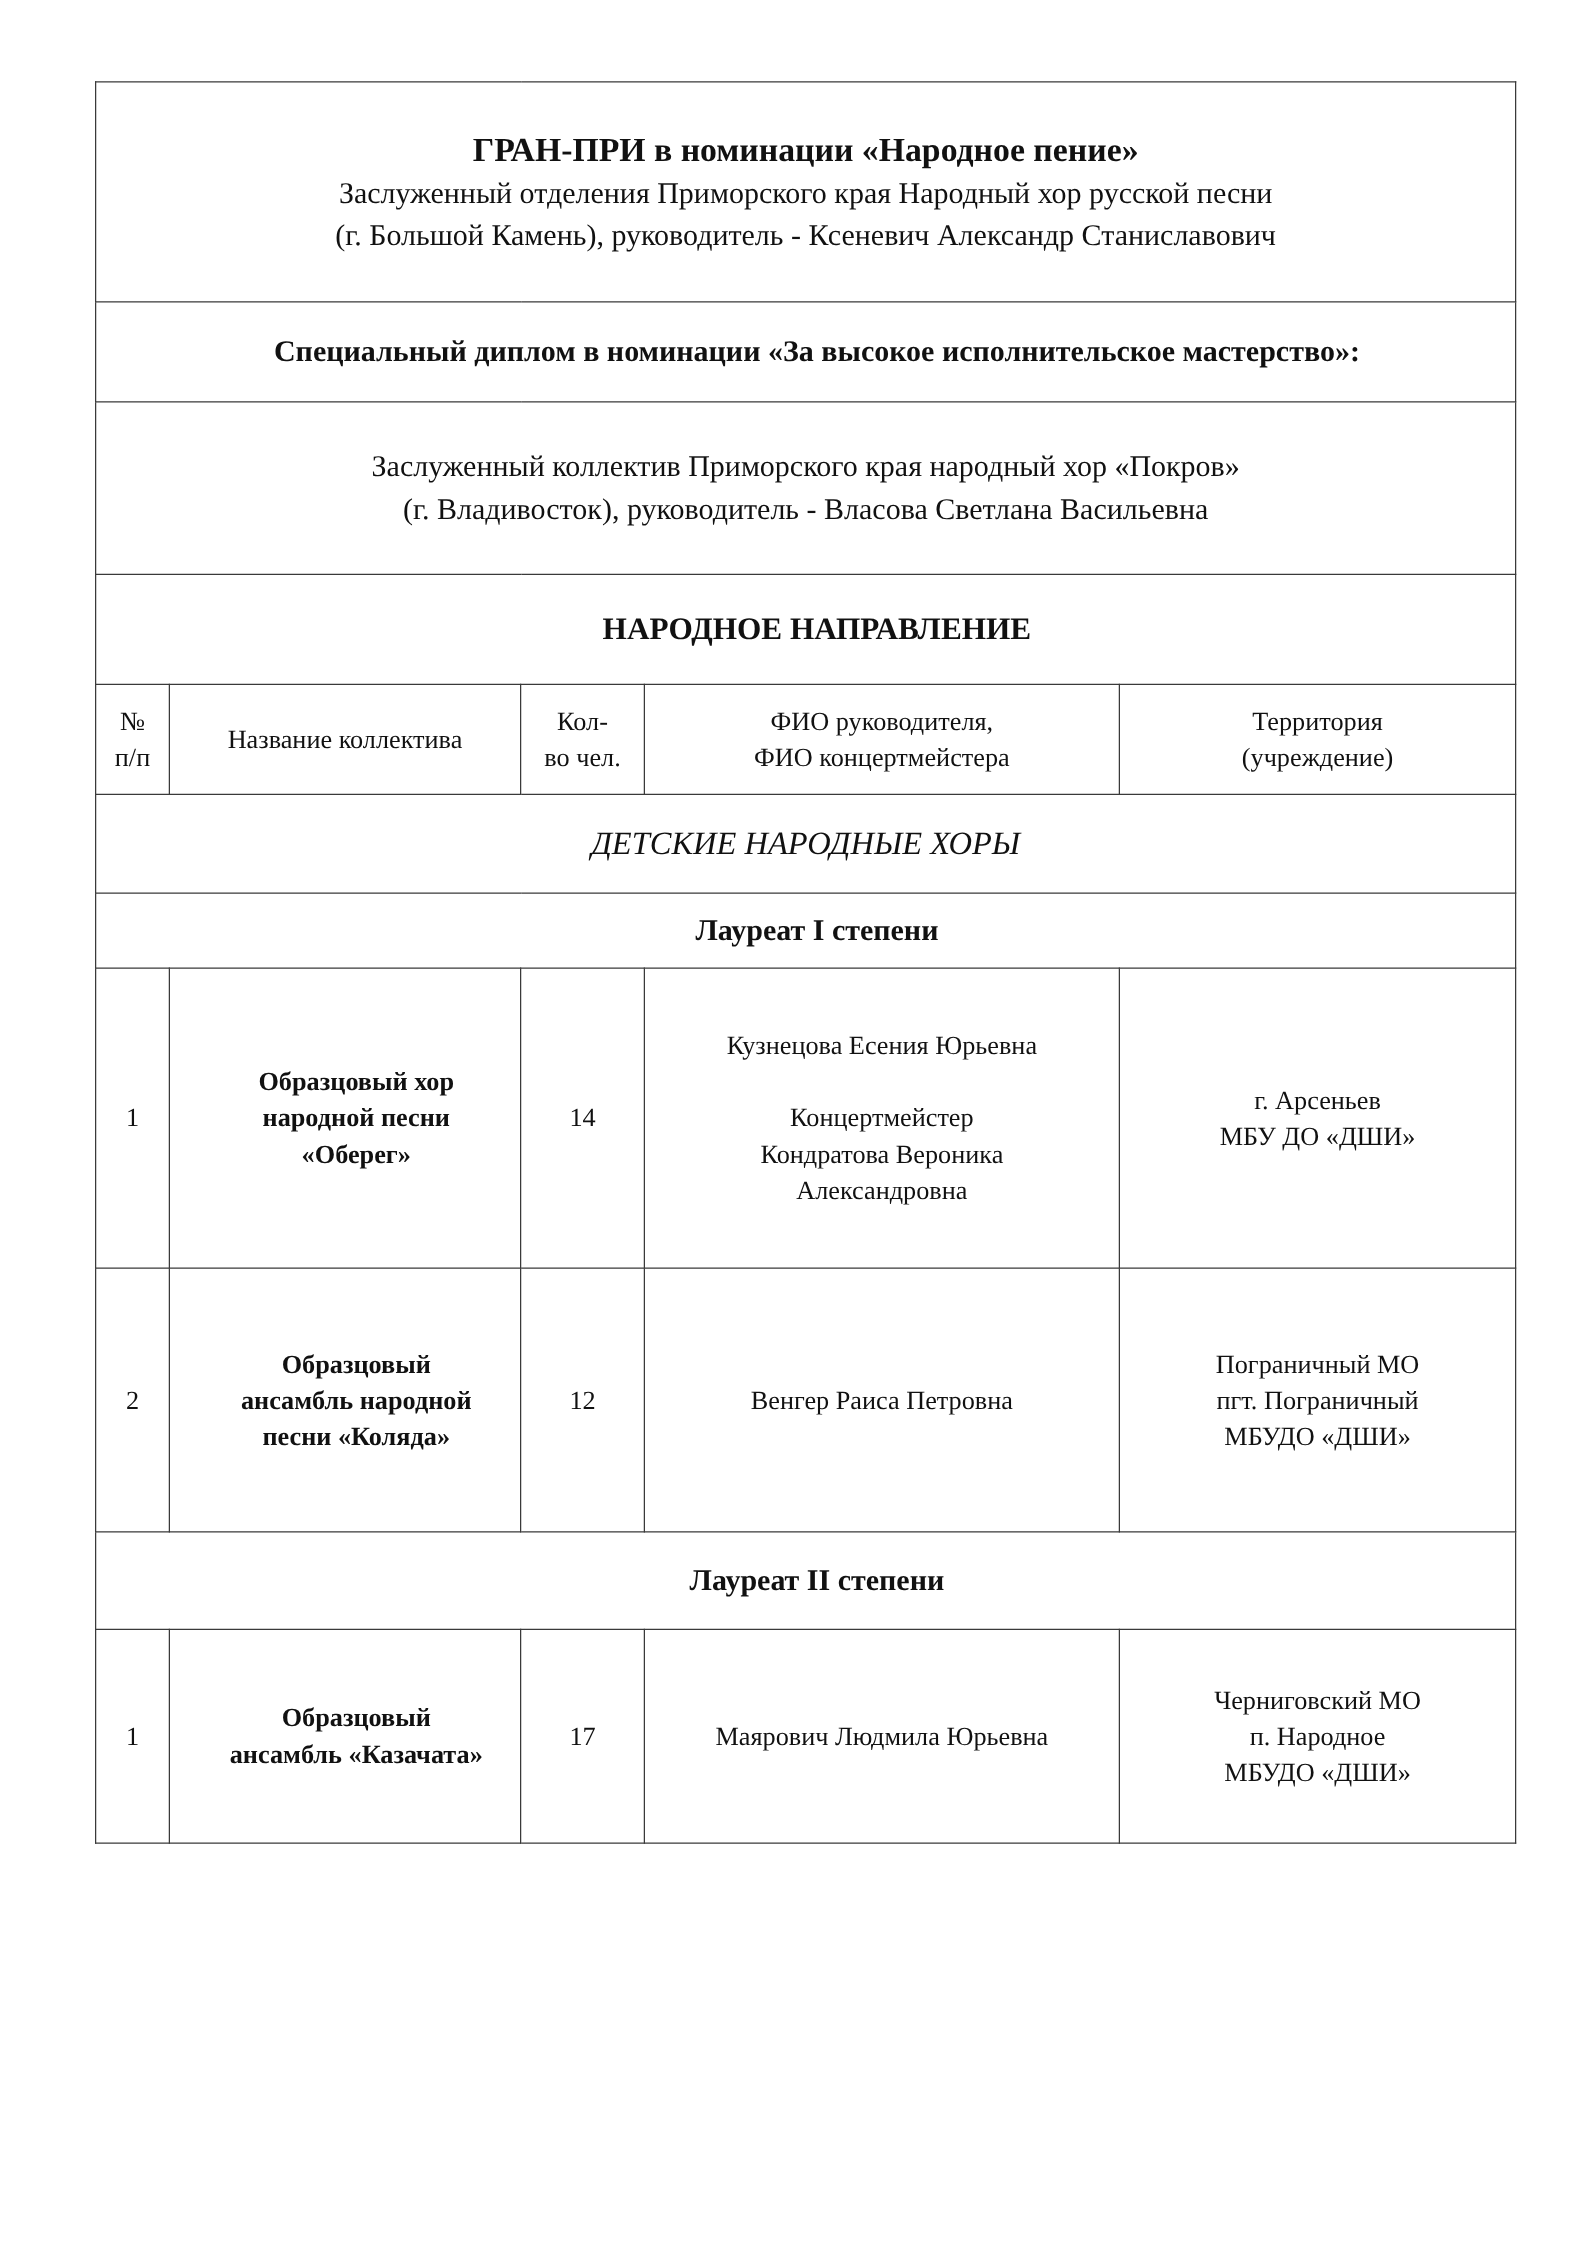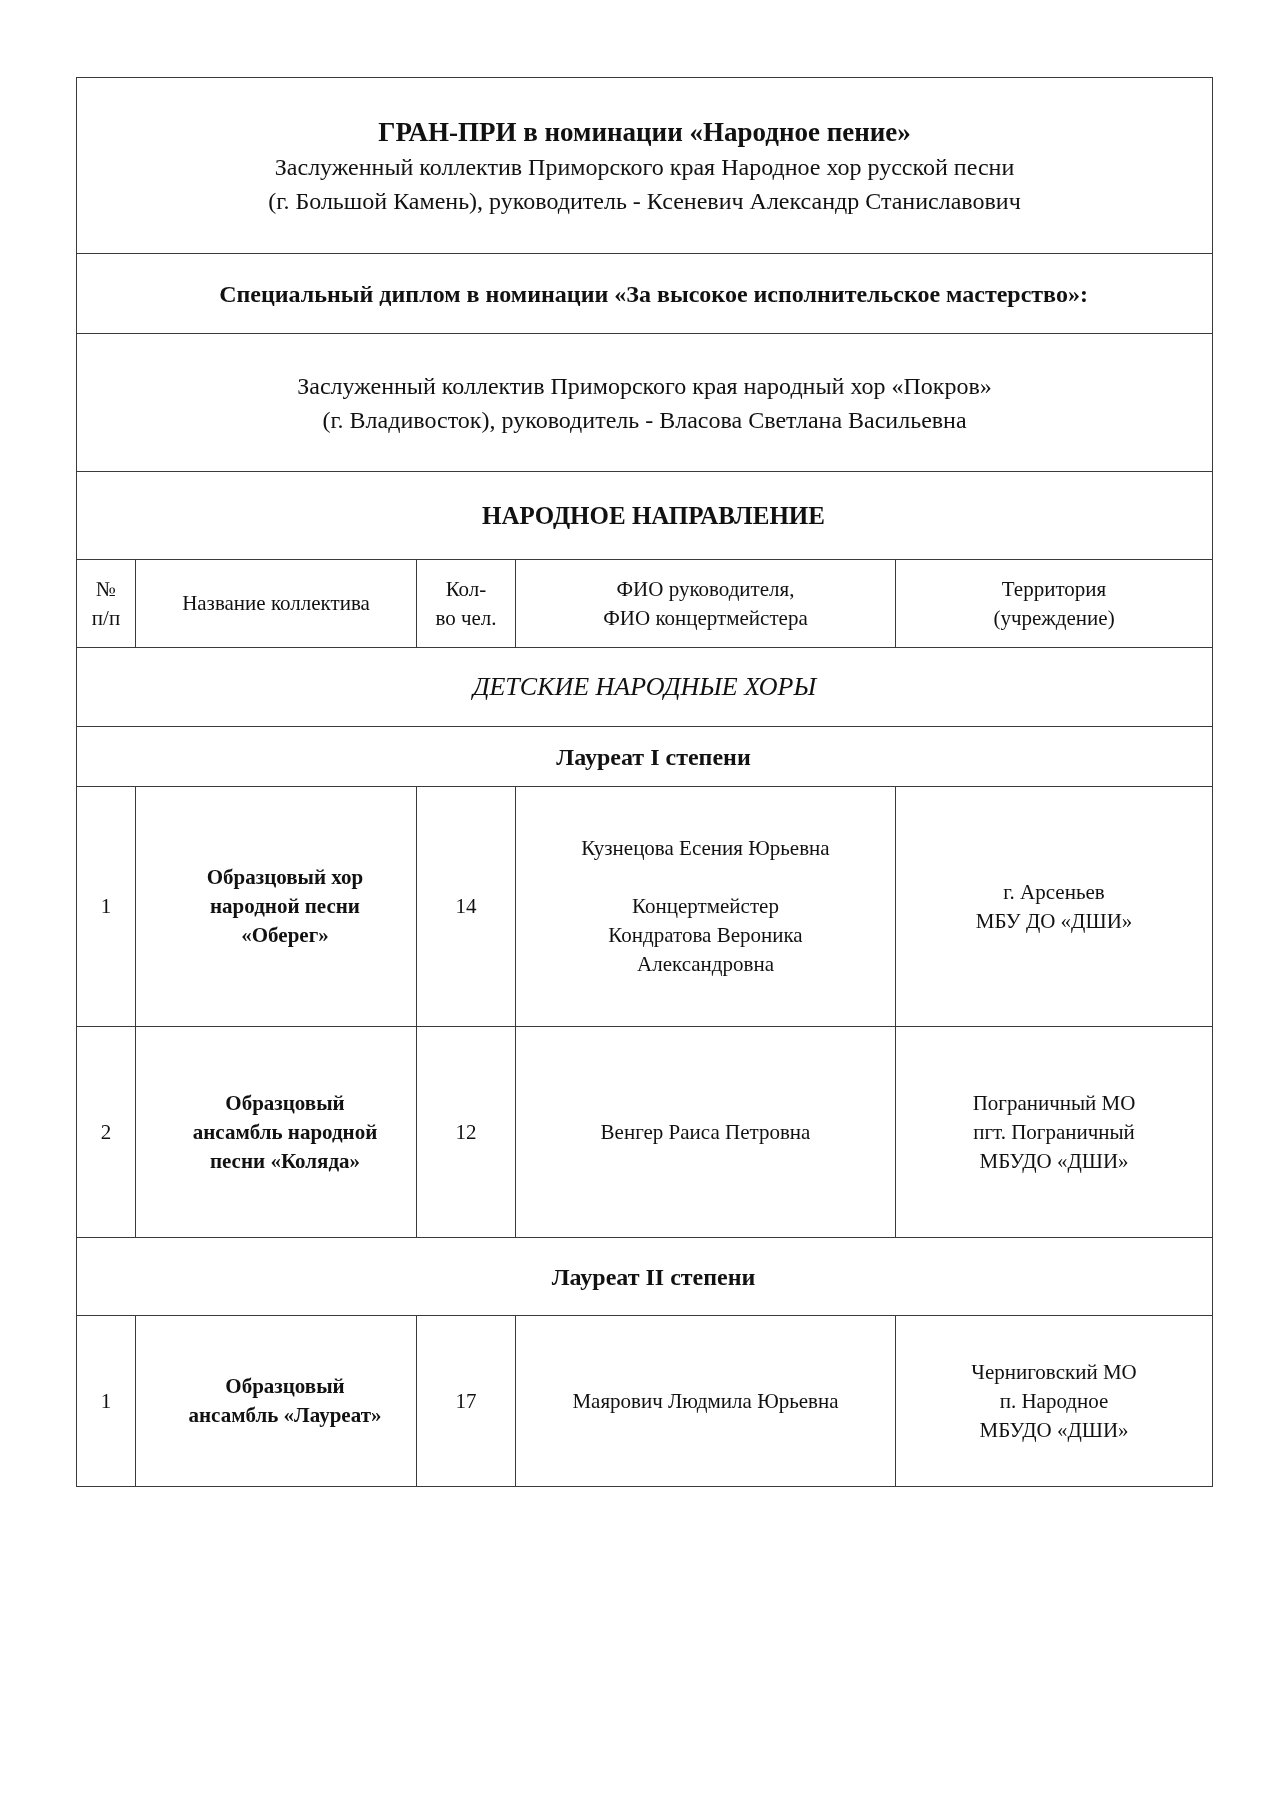--- a/index.html
+++ b/index.html
@@ -1,18 +1,18 @@
 <!DOCTYPE html>
 <html><head>
 <meta charset="utf-8">
 <style>
   html, body { margin: 0; padding: 0; background: #ffffff; }
   body { width: 1273px; height: 1800px; position: relative; overflow: hidden;
          font-family: "Liberation Serif", "DejaVu Serif", serif; color: #111; }
-  .doc { position: absolute; left: 76px; top: 77px; width: 1136px; }
+  .doc { position: absolute; left: 76px; top: 65px; width: 1136px; }
   table { border-collapse: collapse; width: 1136px; table-layout: fixed; }
   td { border: 1.5px solid #3a3a3a; text-align: center; vertical-align: middle; padding: 0 6px; }
   .fs { font-size: 24px; line-height: 34px; }
   .big { font-size: 27px; font-weight: bold; line-height: 36px; }
   .sub { font-size: 24px; line-height: 34px; }
   .bold { font-weight: bold; padding-left: 24px; }
   .ital { font-style: italic; font-weight: normal; font-size: 26px; }
   .hdr { font-size: 21px; line-height: 29px; }
   .cell { font-size: 21px; line-height: 29px; }
   .gap { display: block; height: 29px; }
@@ -28,21 +28,21 @@
         <col style="width:281px">
         <col style="width:99px">
         <col style="width:380px">
         <col style="width:317px">
   </colgroup>
 
   <tbody>
         <tr style="height:176px">
     <td colspan="5">
       <span class="line big">ГРАН-ПРИ в номинации «Народное пение»</span>
-      <span class="line sub">Заслуженный коллектив Приморского края Народное хор русской песни</span>
+      <span class="line sub">Заслуженный отделения Приморского края Народный хор русской песни</span>
       <span class="line sub">(г. Большой Камень), руководитель - Ксеневич Александр Станиславович</span>
     </td>
   </tr>
 
   <tr style="height:80px">
     <td colspan="5" class="fs bold">Специальный диплом в номинации «За высокое исполнительское мастерство»:</td>
   </tr>
 
 
   <tr style="height:138px">
@@ -124,21 +124,21 @@
   </tr>
 
   <tr style="height:78px">
     <td colspan="5" class="fs bold">Лауреат II степени</td>
   </tr>
 
   <tr style="height:171px" class="cell">
     <td>1</td>
     <td class="bold">
       <span class="line">Образцовый</span>
-      <span class="line">ансамбль «Лауреат»</span>
+      <span class="line">ансамбль «Казачата»</span>
     </td>
     <td>17</td>
     <td>
       <span class="line">Маярович Людмила Юрьевна</span>
     </td>
     <td>
       <span class="line">Черниговский МО</span>
       <span class="line">п. Народное</span>
       <span class="line">МБУДО «ДШИ»</span>
     </td>

